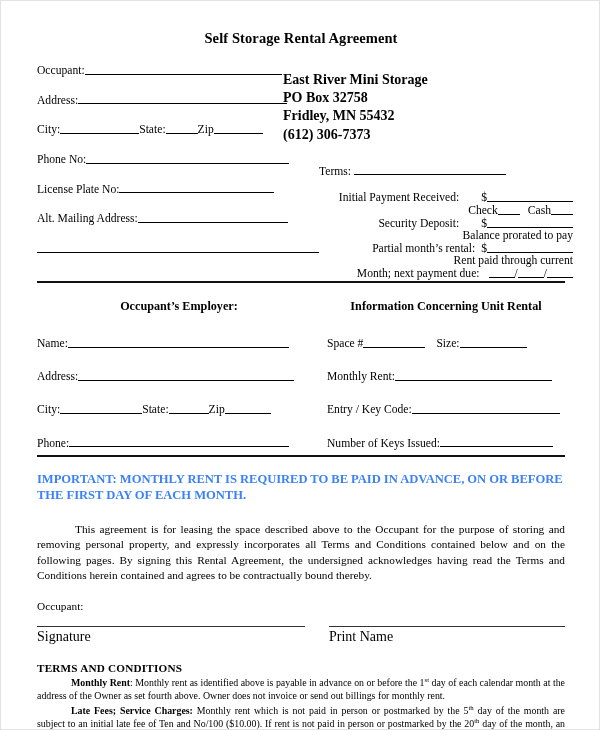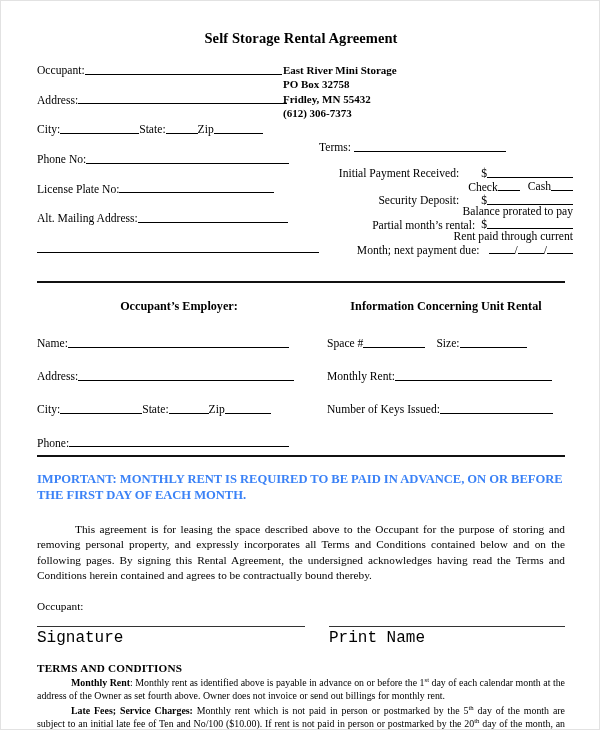--- a/index.html
+++ b/index.html
@@ -65,22 +65,23 @@
   .col-right {
     position: absolute;
     left: 246px;
     top: 0;
     width: 290px;
   }
   .col-left .row { margin-bottom: 16.5px; }
 
   .company {
     font-weight: bold;
-    font-size: 11px;
+    font-size: 14px;
     line-height: 1.30;
+    margin-top: 8px;
   }
   .date-row {
     margin-top: 20px;
     margin-left: 36px;
     font-size: 11.6px;
   }
   .pay-list {
     margin-top: 13px;
     font-size: 11.6px;
     line-height: 1.32;
@@ -151,22 +152,21 @@
     position: absolute;
     top: 0;
     border-top: 1px solid #333;
     height: 0;
   }
   .sig-line.l { left: 0;   width: 268px; }
   .sig-line.r { left: 292px; width: 236px; }
   .sig-cap {
     position: absolute;
     top: 3px;
-    font-size: 16px;
-    font-family: Liberation Mono, monospace;
+    font-size: 14px;
   }
   .sig-cap.l { left: 0; }
   .sig-cap.r { left: 292px; }
 
   
   .terms-head {
     text-align: left;
     font-weight: bold;
     font-size: 11.2px;
     margin-top: 10px;
@@ -295,20 +295,23 @@
         <div class="sec-head">Information Concerning Unit Rental</div>
 
         <div class="row">
           <span>Space #</span><span class="fld" style="width:62px"></span><span style="margin-left:11px">Size:</span><span class="fld" style="width:67px"></span>
         </div>
 
         <div class="row">
           <span>Monthly Rent:</span><span class="fld" style="width:157px"></span>
         </div>
 
+        <div class="row">
+          <span>Entry / Key Code:</span><span class="fld" style="width:148px"></span>
+        </div>
 
         <div class="row">
           <span>Number of Keys Issued:</span><span class="fld" style="width:113px"></span>
         </div>
       </div>
     </div>
 
     <hr class="rule">
 
     <div class="notice" style="color: #3b82f6;">IMPORTANT: MONTHLY RENT IS REQUIRED TO BE PAID IN ADVANCE, ON OR BEFORE THE FIRST DAY OF EACH MONTH.</div>

